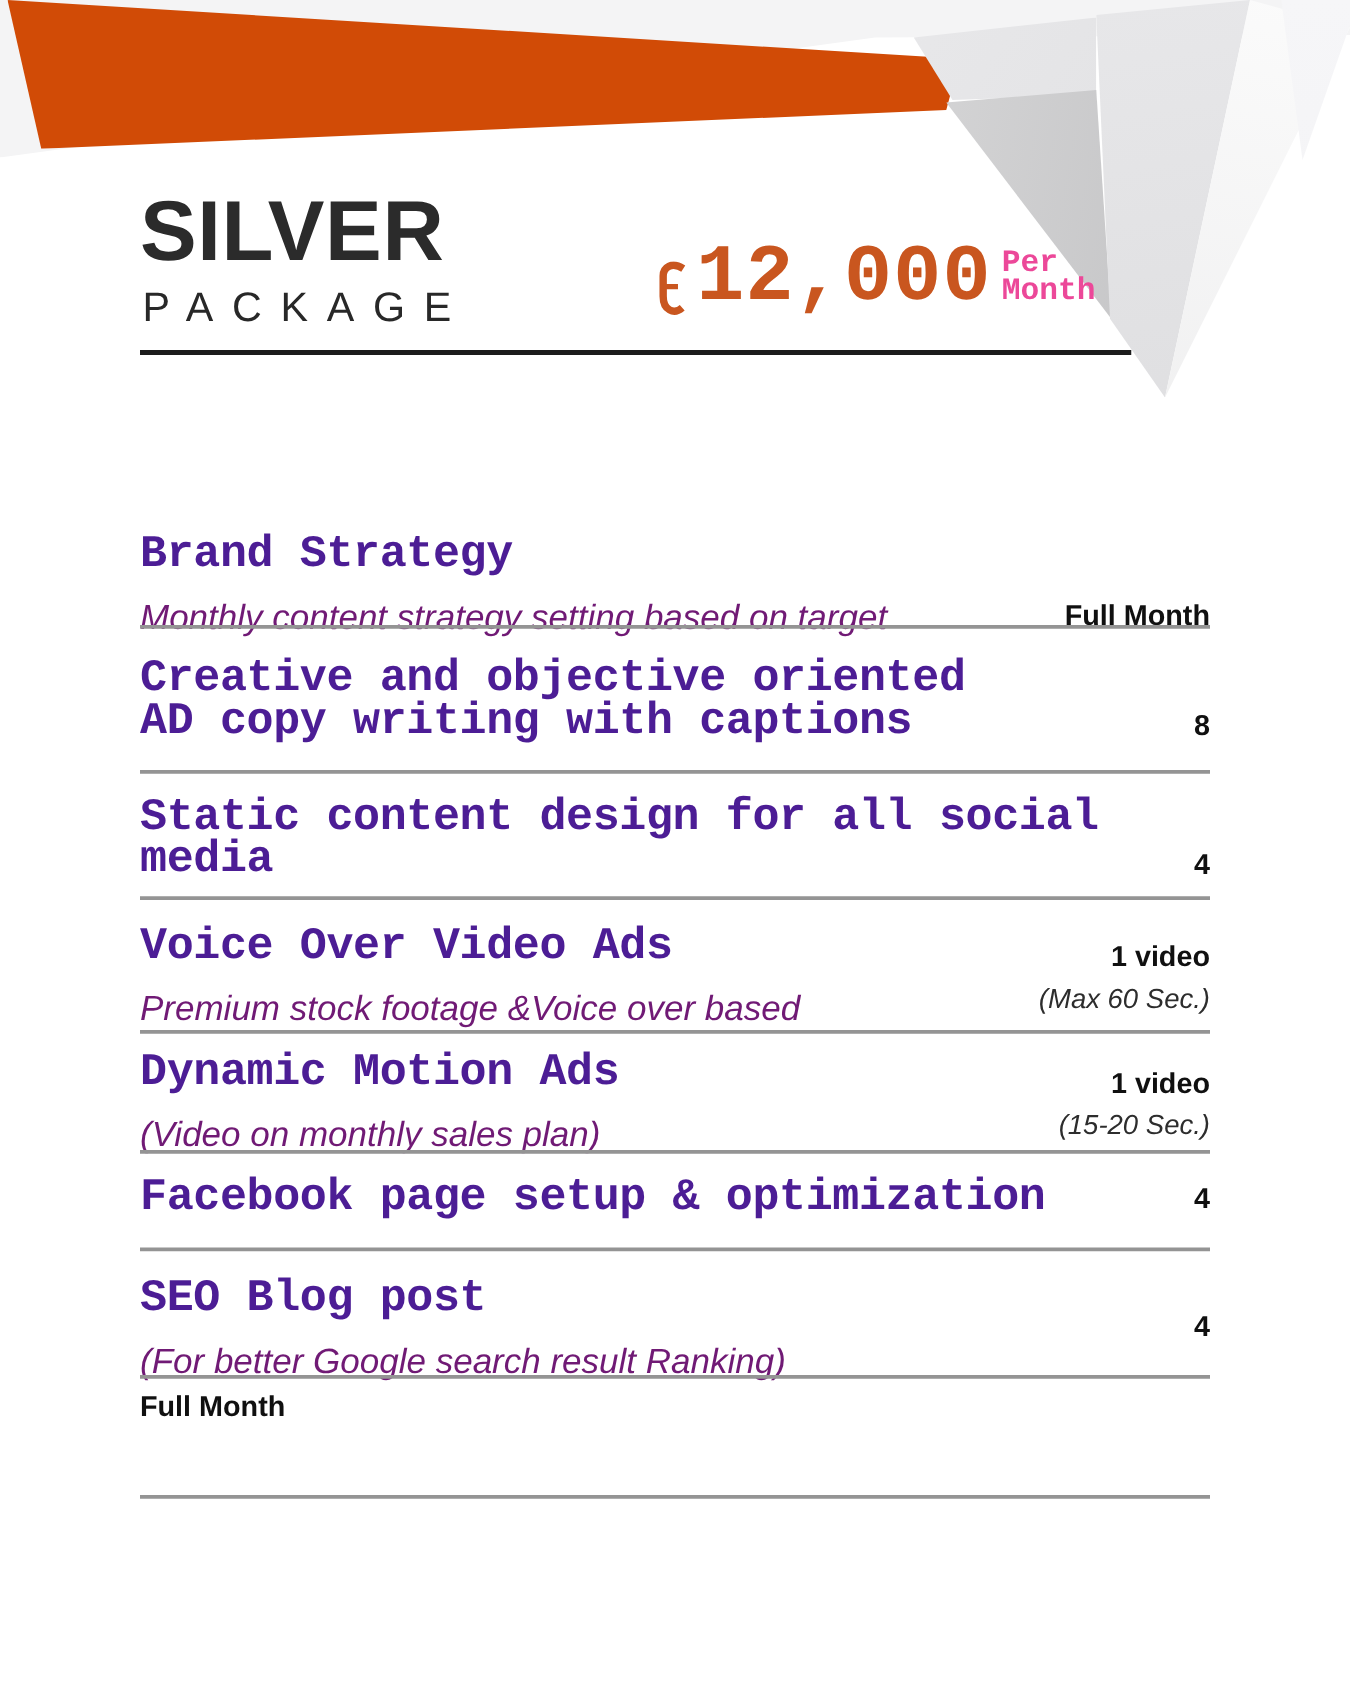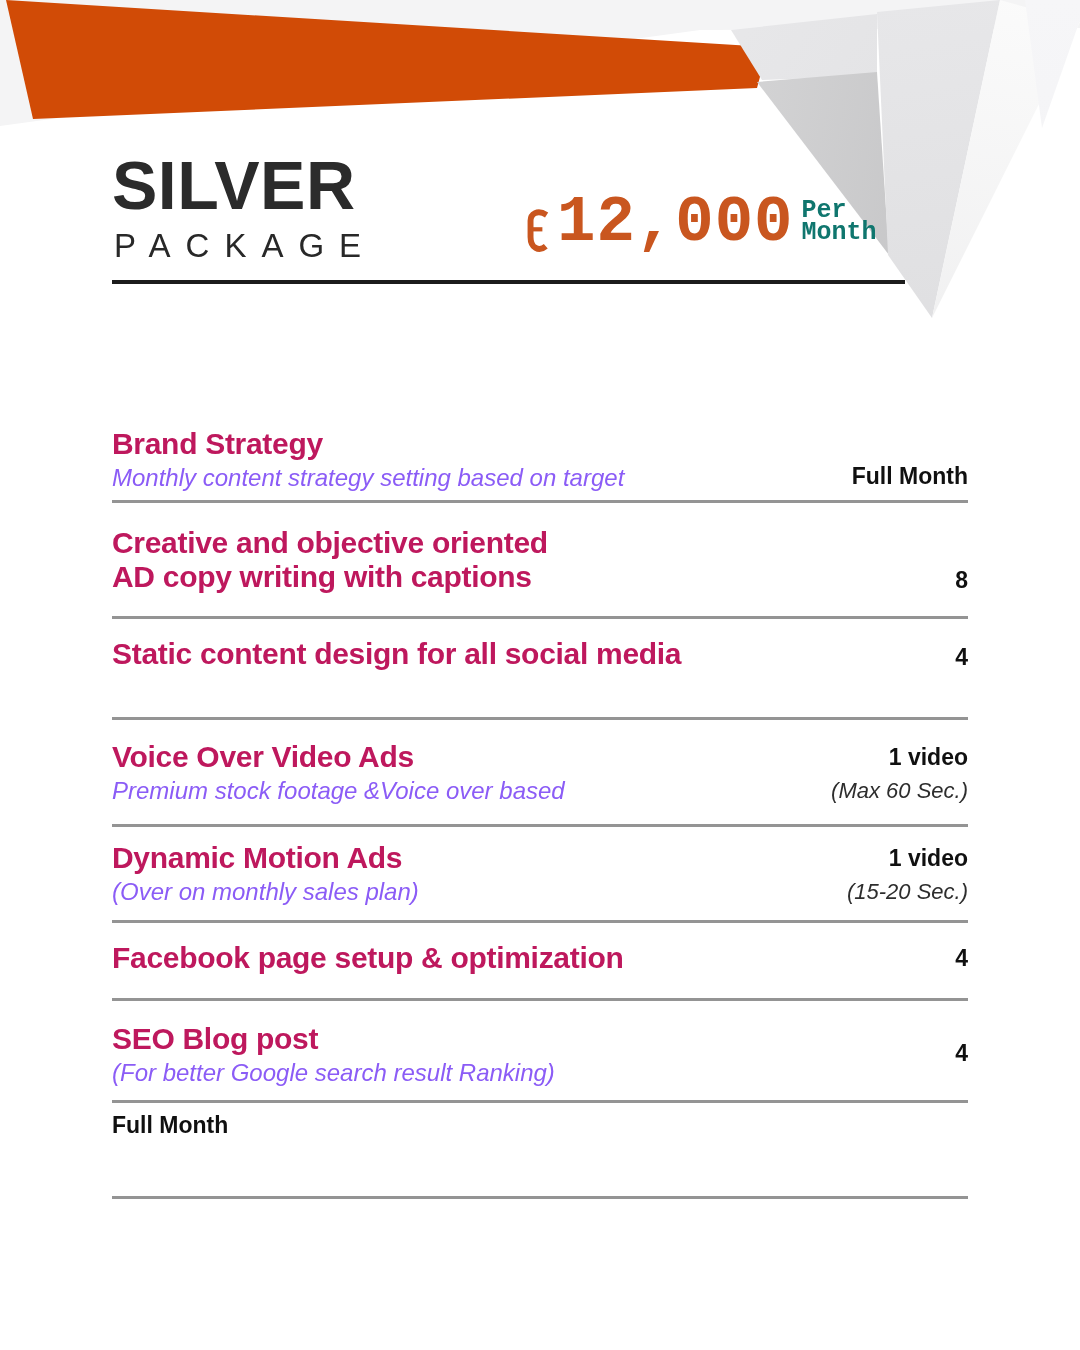--- a/index.html
+++ b/index.html
@@ -21,31 +21,31 @@
   
   .pkg-name{position:absolute;left:112px;top:150px;font-size:68px;line-height:70px;
     font-weight:bold;letter-spacing:0.5px;color:#2b2b2b;}
   .pkg-word{position:absolute;left:114px;top:228px;font-size:33px;line-height:36px;
     letter-spacing:15px;color:#282828;}
   .title-rule{position:absolute;left:112px;top:280px;width:793px;height:4px;background:#1c1c1c;}
 
   .price{position:absolute;left:524px;top:192px;display:flex;align-items:flex-start;font-family:Liberation Mono, monospace;}
   .taka{margin-top:17px;margin-right:3px;}
   .price-amount{font-size:64px;line-height:62px;font-weight:bold;letter-spacing:1px;color:#c9561f;}
-  .price-cycle{margin-left:8px;margin-top:8px;font-weight:bold;font-size:25px;line-height:22px;color:#0f766e;}
+  .price-cycle{margin-left:8px;margin-top:8px;font-weight:bold;font-size:25px;line-height:22px;color:#ec4899;}
   .sr-data{position:absolute;width:1px;height:1px;overflow:hidden;clip-path:inset(50%);white-space:nowrap;}
 
   
   .row{position:absolute;left:112px;width:856px;display:flex;justify-content:space-between;gap:24px;}
   .v-bottom{align-items:flex-end;}
   .v-center{align-items:center;}
   .v-top{align-items:center;}
-  .row-title{font-weight:bold;font-size:30px;line-height:34px;letter-spacing:-0.3px;
-    color:#be185d;white-space:pre-line;}
-  .row-sub{font-style:italic;font-size:24px;line-height:25px;margin-top:4px;color:#8b5cf6;}
+  .row-title{font-weight:bold;font-size:36px;line-height:34px;letter-spacing:-0.3px;
+    color:#4c1d95;white-space:pre-line;font-family:Liberation Mono, monospace;}
+  .row-sub{font-style:italic;font-size:28px;line-height:25px;margin-top:20px;color:#701a75;}
   .row-value{text-align:right;white-space:nowrap;}
   .value{font-weight:bold;font-size:23px;line-height:27px;color:#101010;}
   .v-top .value{line-height:34px;}
   .value-note{font-style:italic;font-size:22px;line-height:25px;margin-top:4px;color:#2d2d2d;}
   .row-sub:empty,.value-note:empty{display:none;}
   .divider{position:absolute;left:112px;width:856px;height:3px;background:#949494;}
 </style>
 </head>
 <body>
 
@@ -118,21 +118,21 @@
   <div class="row-value">
     <div class="value">1 video</div>
     <div class="value-note">(Max 60 Sec.)</div>
   </div>
 </div>
 <div class="divider" style="top:824px"></div>
 
 <div class="row v-top" style="top:841px">
   <div>
     <div class="row-title">Dynamic Motion Ads</div>
-    <div class="row-sub">(Over on monthly sales plan)</div>
+    <div class="row-sub">(Video on monthly sales plan)</div>
   </div>
   <div class="row-value">
     <div class="value">1 video</div>
     <div class="value-note">(15-20 Sec.)</div>
   </div>
 </div>
 <div class="divider" style="top:920px"></div>
 
 <div class="row v-center" style="top:941px">
   <div>

